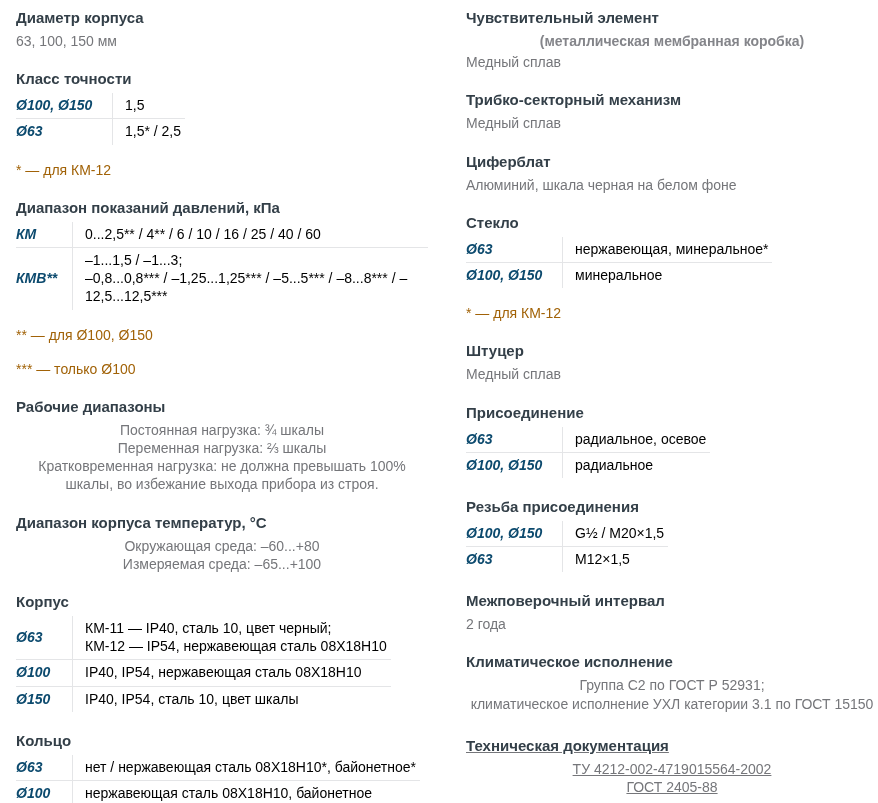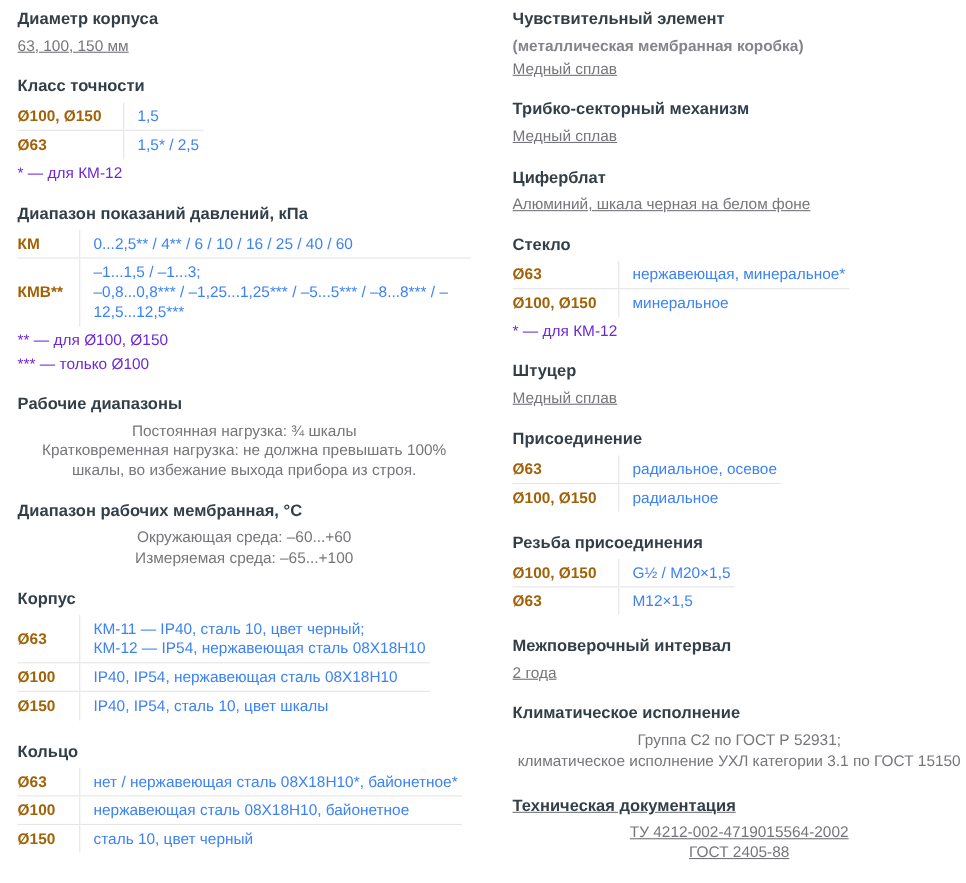--- a/index.html
+++ b/index.html
@@ -28,59 +28,61 @@
   section { margin-bottom: 20px; }
 
   h3 {
     margin: 0 0 5px 0;
     font-size: 15px;
     line-height: 1.2;
     font-weight: 700;
     color: #333f48;
   }
   p { margin: 0; }
-  .txt  { color: #75767a; text-decoration: underline; }
+  .txt  { color: #75767a; }
   .line { color: #75767a; text-align: center; }
   .subtitle {
     font-weight: 700;
     color: #84858a;
     margin: 0 0 3px 0;
+    text-align: center;
   }
 
   .spec-table {
     display: table;
     border-collapse: collapse;
   }
   .t-row { display: table-row; }
   .t-label, .t-value {
     display: table-cell;
     vertical-align: middle;
   }
   .t-label {
     font-weight: 700;
-    color: #a16207;
+    color: #0c4a6e;
     padding: 3px 10px 4px 0;
     border-right: 1px solid #e4e5e7;
     white-space: nowrap;
+    font-style: italic;
   }
   .t-value {
-    color: #3b82f6;
+    color: #000000;
     padding: 3px 4px 4px 12px;
     white-space: pre-line;
   }
   .t-row:not(:first-child) .t-label,
   .t-row:not(:first-child) .t-value {
     border-top: 1px solid #e4e5e7;
   }
   .w-wide   .t-label { min-width: 86px; }
   .w-narrow .t-label { min-width: 46px; }
 
   .footnote {
-    margin-top: 3px;
-    color: #6d28d9;
+    margin-top: 16px;
+    color: #a16207;
   }
   .gap-lg { margin-top: 24px; text-decoration: underline; }
 </style>
 </head>
 <body>
 
 <div class="page">
 
   <div class="col-left">
 
@@ -117,26 +119,27 @@
 –0,8...0,8*** / –1,25...1,25*** / –5...5*** / –8...8*** / –12,5...12,5***</div>
         </div>
       </div>
       <p class="footnote">** — для Ø100, Ø150</p>
       <p class="footnote">*** — только Ø100</p>
     </section>
 
     <section>
       <h3>Рабочие диапазоны</h3>
       <p class="line">Постоянная нагрузка: ¾ шкалы</p>
+      <p class="line">Переменная нагрузка: ⅔ шкалы</p>
       <p class="line">Кратковременная нагрузка: не должна превышать 100% шкалы, во избежание выхода прибора из строя.</p>
     </section>
 
     <section>
-      <h3>Диапазон рабочих мембранная, °С</h3>
-      <p class="line">Окружающая среда: –60...+60</p>
+      <h3>Диапазон корпуса температур, °С</h3>
+      <p class="line">Окружающая среда: –60...+80</p>
       <p class="line">Измеряемая среда: –65...+100</p>
     </section>
 
     <section>
       <h3>Корпус</h3>
       <div class="spec-table w-narrow">
         <div class="t-row">
           <div class="t-label">Ø63</div>
           <div class="t-value">КМ-11 — IP40, сталь 10, цвет черный;
 КМ-12 — IP54, нержавеющая сталь 08Х18Н10</div>

